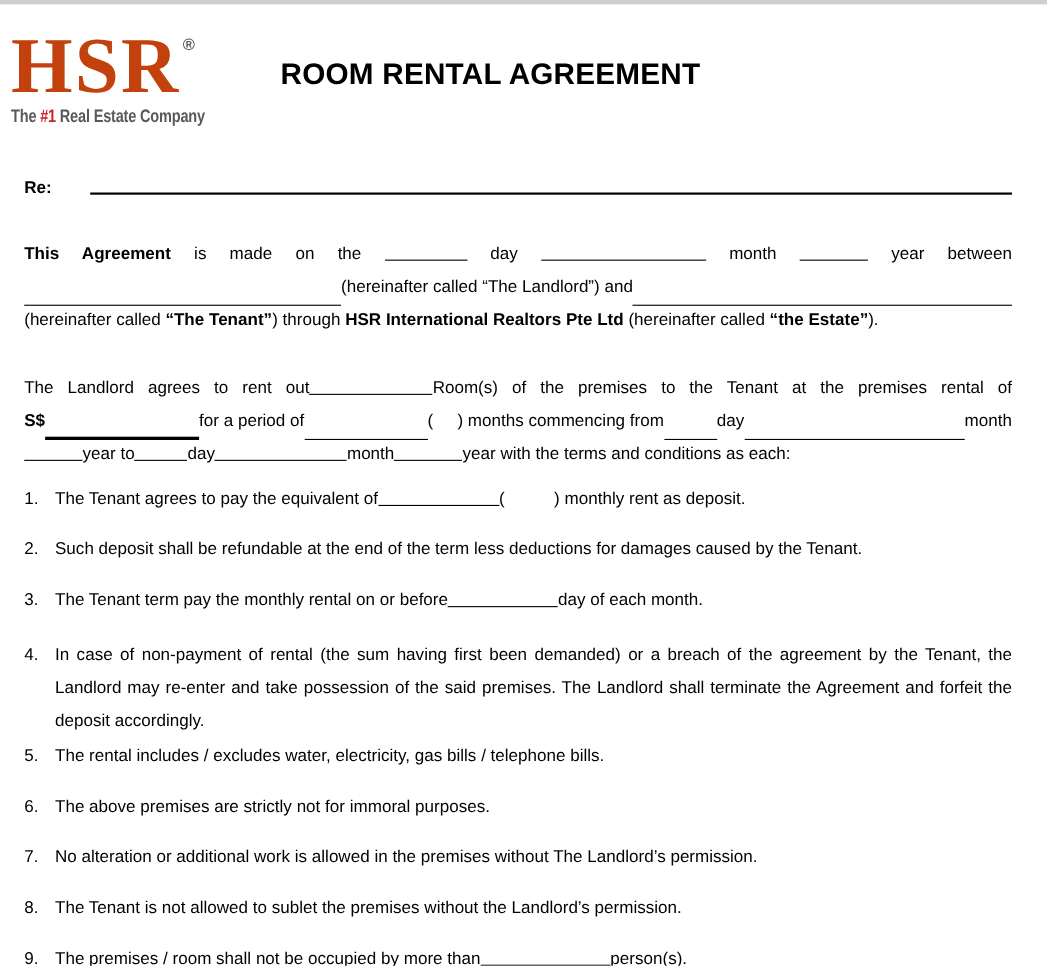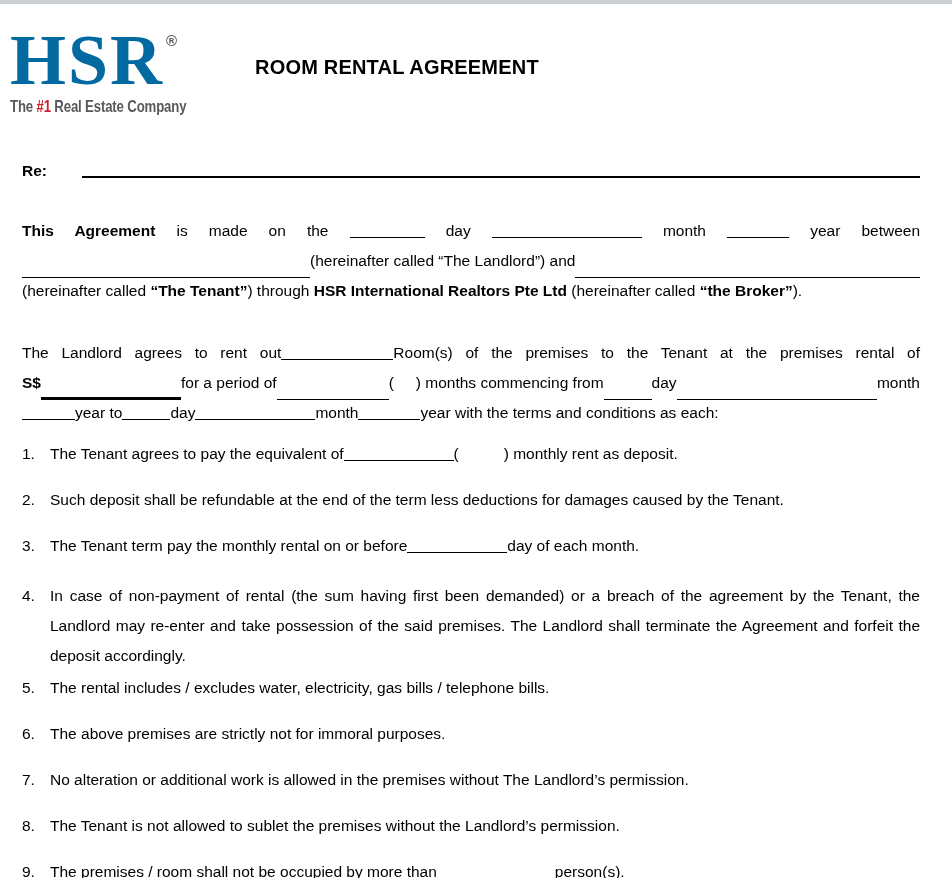--- a/index.html
+++ b/index.html
@@ -10,30 +10,30 @@
   }
   .topbar{height:4px;background:#ccd0d3;}
   .doc{padding:0 32px 0 22px;}
 
   
   .header{position:relative;height:110px;margin-top:20px;}
   .logo{position:absolute;left:-12px;top:0;}
   .logo-row{display:flex;align-items:flex-start;}
   .logo-hsr{
     font-family:"Liberation Serif",serif;font-weight:bold;font-size:72px;
-    line-height:1;color:#0369a1;letter-spacing:2px;
+    line-height:1;color:#c2410c;letter-spacing:2px;
   }
   .logo-reg{font-size:15px;color:#595a5e;margin-top:8px;margin-left:2px;font-weight:bold;}
   .logo-tagline{
     font-weight:bold;font-size:16.5px;color:#58595b;white-space:nowrap;
     transform:scaleX(0.8);transform-origin:left center;margin-top:1px;letter-spacing:-0.2px;
   }
   .logo-tagline .hl{color:#cc2127;}
   .title{
-    position:absolute;left:233px;top:28px;font-size:20px;font-weight:bold;
+    position:absolute;left:233px;top:28px;font-size:27px;font-weight:bold;
     letter-spacing:0.2px;line-height:30px;white-space:nowrap;
   }
 
   
   .re-line{display:flex;align-items:baseline;margin-top:26px;height:22px;gap:25px;}
   .re-label{font-weight:bold;line-height:22px;white-space:pre;}
   .re-underline{flex:1 1 auto;border-bottom:2.5px solid #000;margin-left:10px;position:relative;top:2px;height:4px;}
 
   
   .para{margin:0;}
@@ -82,21 +82,21 @@
     <span class="re-underline"></span>
   </div>
 
   <div class="para p-intro">
     <div class="line justifyline"><span class="t b">This Agreement</span><span class="t"> is made on the </span><span class="blank" style="width: 75px;"></span><span class="t"> day </span><span class="blank" style="width: 150px;"></span><span class="t"> month </span><span class="blank" style="width: 62px;"></span><span class="t"> year between</span></div>
     <div class="line flexline">
         <span class="blank" style="width: 288px;"></span>
         <span class="t">(hereinafter called “The Landlord”) and</span>
         <span class="blank fillb"></span>
       </div>
-    <div class="line"><span class="t">(hereinafter called </span><span class="t b">“The Tenant”</span><span class="t">) through </span><span class="t b">HSR International Realtors Pte Ltd</span><span class="t"> (hereinafter called </span><span class="t b">“the Broker”</span><span class="t">).</span></div>
+    <div class="line"><span class="t">(hereinafter called </span><span class="t b">“The Tenant”</span><span class="t">) through </span><span class="t b">HSR International Realtors Pte Ltd</span><span class="t"> (hereinafter called </span><span class="t b">“the Estate”</span><span class="t">).</span></div>
   </div>
 
   <div class="para p-rental">
     <div class="line justifyline"><span class="t">The Landlord agrees to rent out</span><span class="blank" style="width: 112px;"></span><span class="t">Room(s) of the premises to the Tenant at the premises rental of</span></div>
     <div class="line flexline">
         <span class="t b">S$</span>
         <span class="blank thick" style="width: 140px;"></span>
         <span class="t">for a period of</span>
         <span class="blank" style="width: 112px;"></span>
         <span class="t">(</span>

